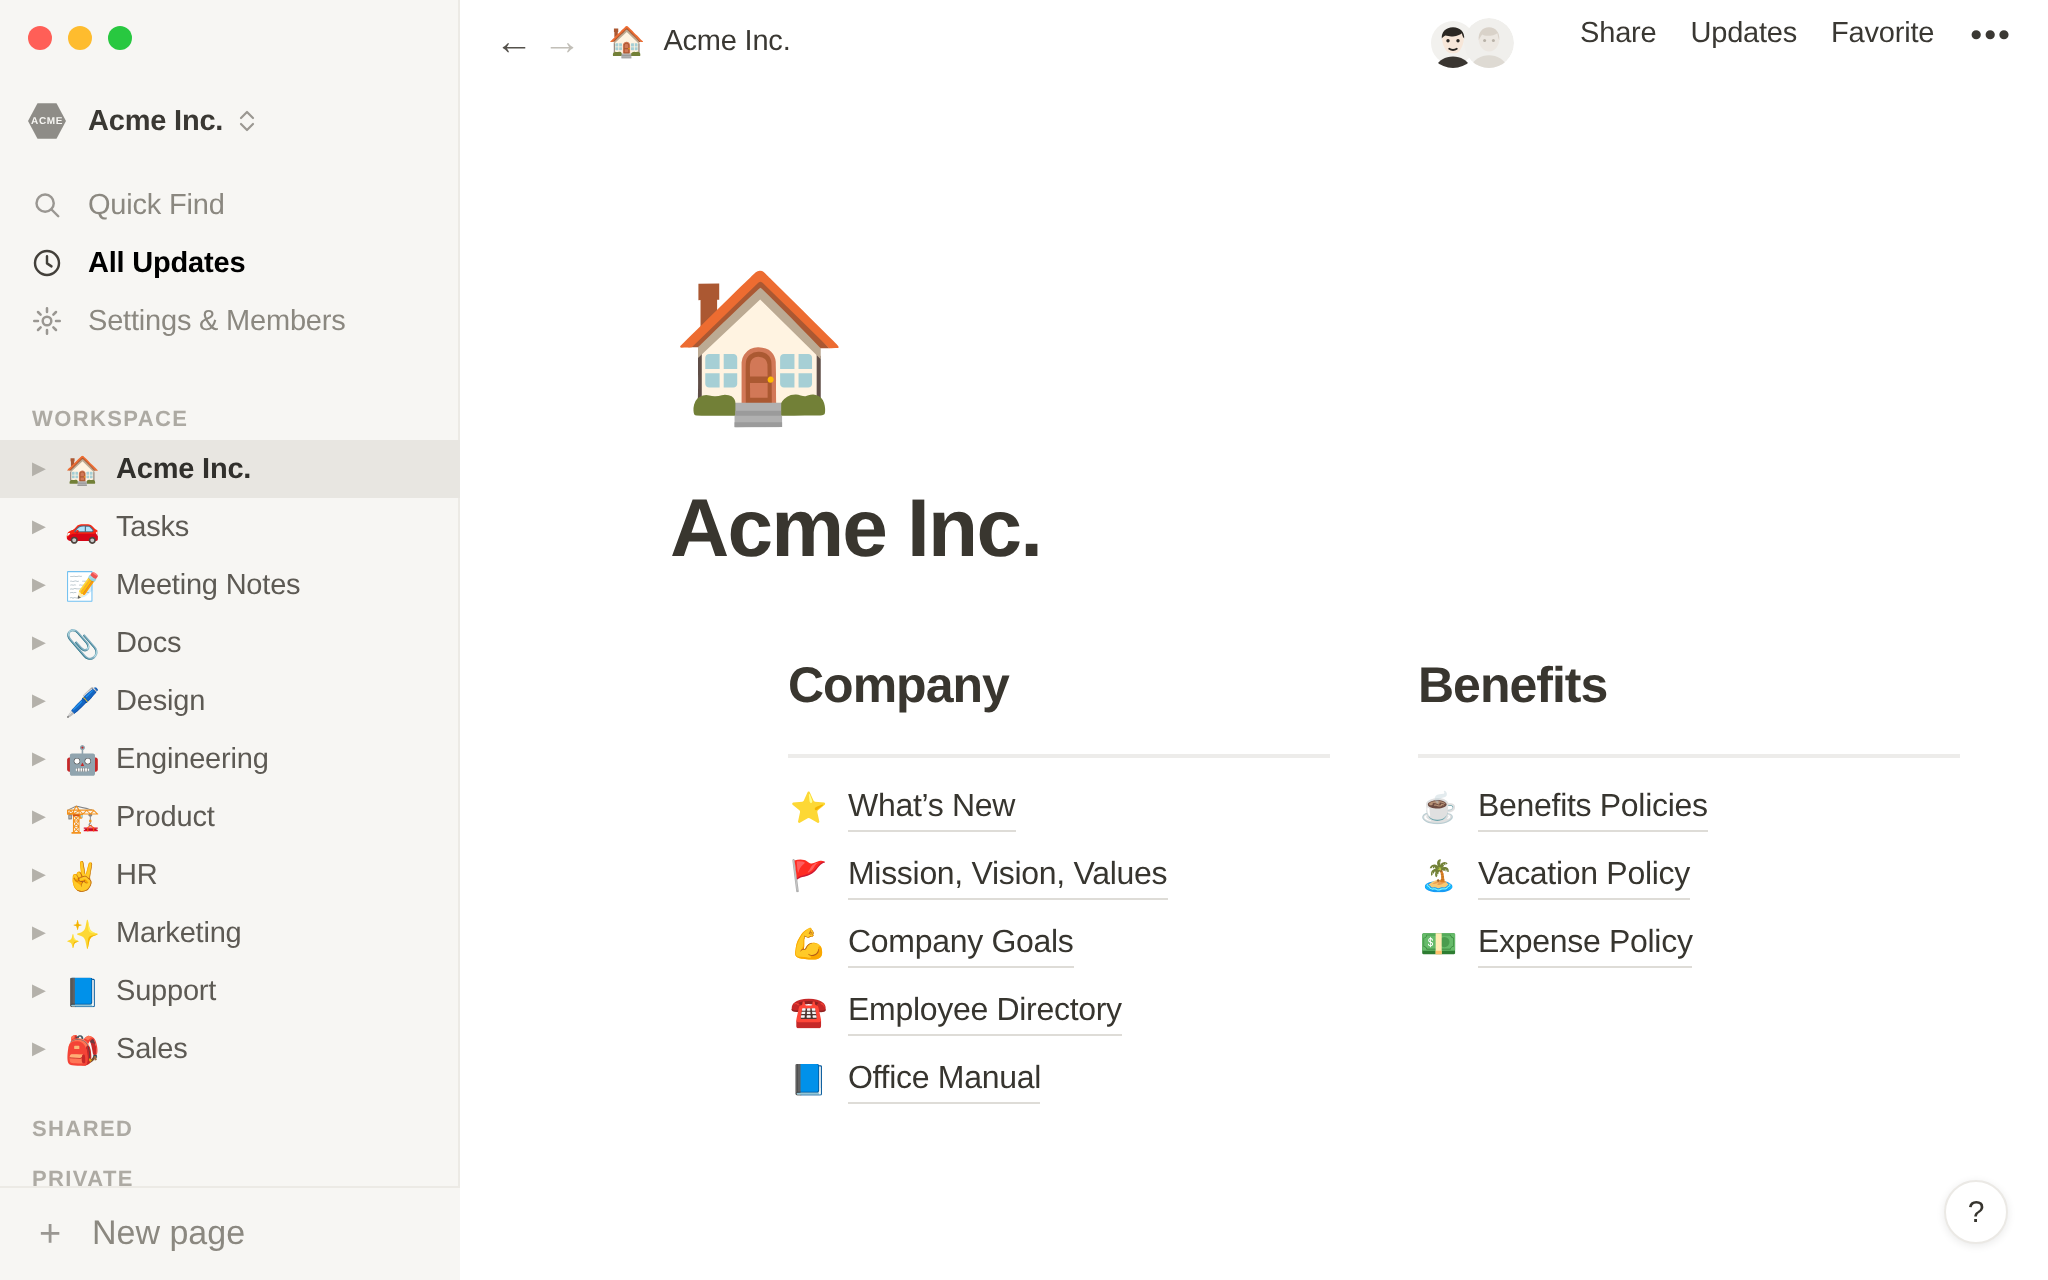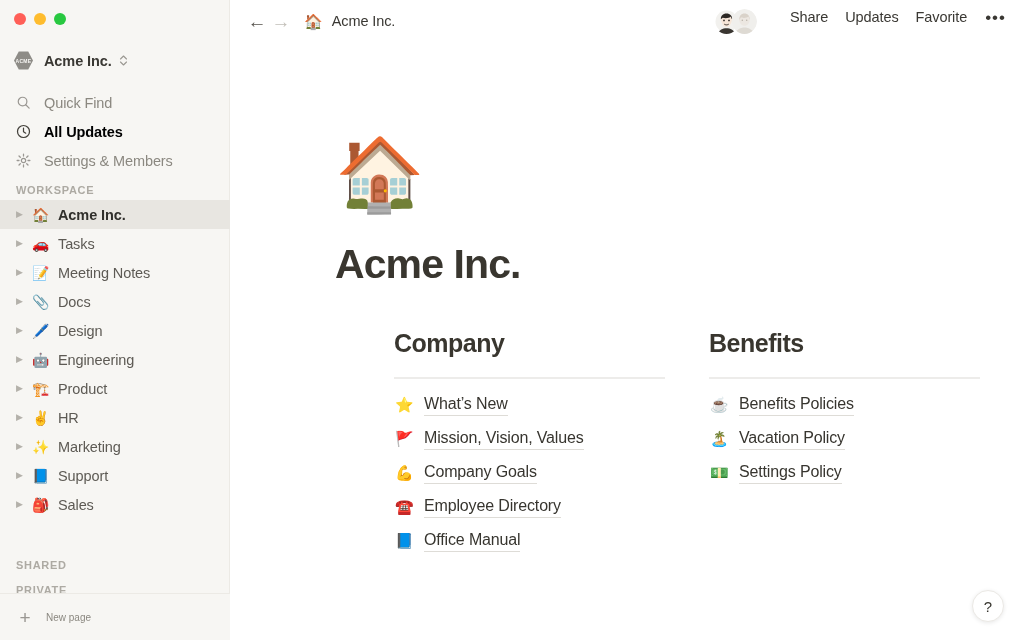--- a/index.html
+++ b/index.html
@@ -104,21 +104,21 @@
   .section-head {
     padding: 0 16px;
     font-size: 11px;
     font-weight: 700;
     letter-spacing: .7px;
     color: #adaaa3;
     height: 20px;
     display: flex;
     align-items: center;
   }
-  .ws-section { position: absolute; top: 180px; left: 0; width: 230px; }
+  .ws-section { position: absolute; top: 200px; left: 0; width: 230px; }
 
   .page-row {
     height: 29px;
     display: flex;
     align-items: center;
     padding: 0 10px 0 16px;
     cursor: pointer;
   }
   .page-row.selected { background: #e8e6e1; }
   .page-caret {
@@ -160,21 +160,21 @@
   .plus-ico {
     width: 18px; flex: 0 0 18px;
     color: #9a9792;
     font-size: 19px;
     line-height: 1;
     text-align: center;
     font-weight: 300;
   }
   .newpage-label {
     margin-left: 12px;
-    font-size: 10px;
+    font-size: 17px;
     color: #8b8880;
   }
 
   
   .main {
     position: relative;
     flex: 1 1 auto;
     height: 640px;
     background: #ffffff;
   }
@@ -518,21 +518,21 @@
             <div class="link-row">
               <span class="link-emoji">☕</span>
               <span class="link-text">Benefits Policies</span>
             </div>
             <div class="link-row">
               <span class="link-emoji">🏝️</span>
               <span class="link-text">Vacation Policy</span>
             </div>
             <div class="link-row">
               <span class="link-emoji">💵</span>
-              <span class="link-text">Settings Policy</span>
+              <span class="link-text">Expense Policy</span>
             </div>
           </div>
         </section>
 
       </div>
     </div>
 
     <div class="help-btn">?</div>
   </main>
 </div>

